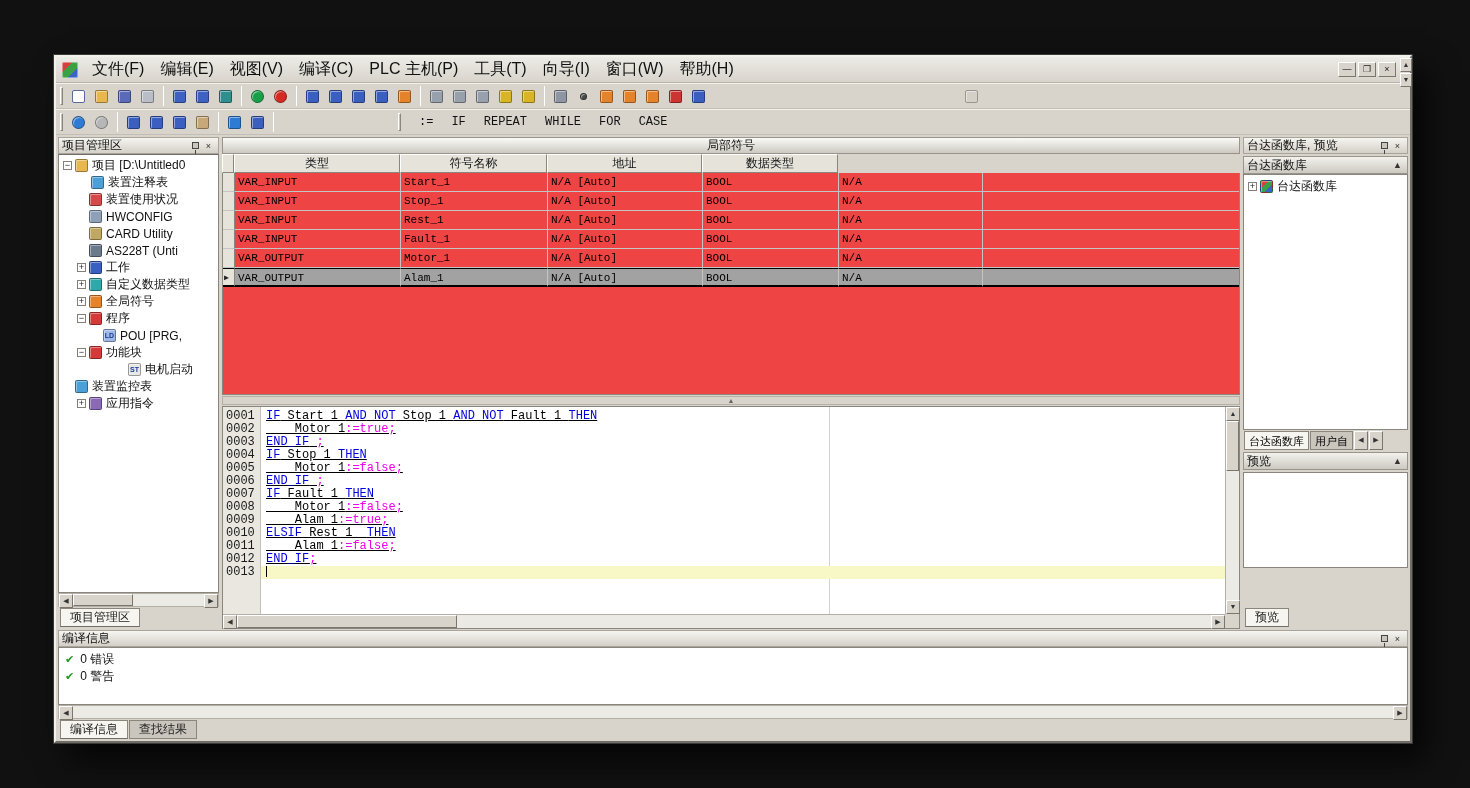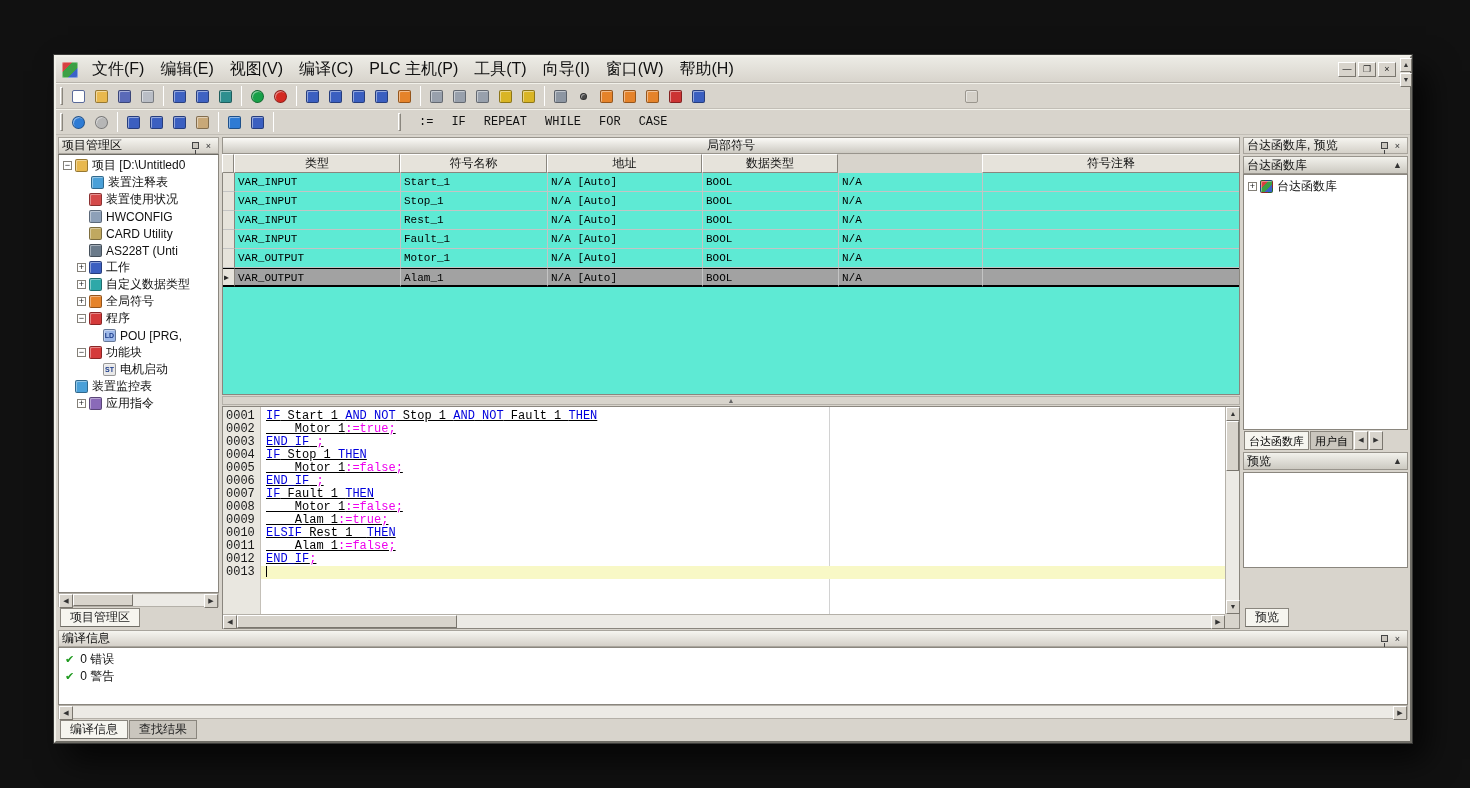--- a/index.html
+++ b/index.html
@@ -80,21 +80,21 @@
   .btab.active { background:#f6f5ef; border-bottom-color:#6f6d66; }
 
   
   .center { flex:1; display:flex; flex-direction:column; min-width:0; min-height:0; }
   .tbl-title { height:17px; flex:0 0 17px; text-align:center; font-size:12px; line-height:15px; color:#111;
     background:linear-gradient(#fbfaf7,#ccc9c1); border:1px solid #98948c; }
   .tbl-head { height:19px; flex:0 0 19px; display:flex; }
   .th { background:#e6e3db; border:1px solid; border-color:#fff #8a867e #8a867e #fff;
     font-size:12px; display:flex; align-items:center; justify-content:center; color:#111; overflow:hidden;}
   .selcol { width:12px; flex:0 0 12px; }
-  .tbl-body { flex:1; background:#5eead4; border:1px solid #8a867e; border-top:none; overflow:hidden; }
+  .tbl-body { flex:1; background:#ef4444; border:1px solid #8a867e; border-top:none; overflow:hidden; }
   .trow { display:flex; height:19px; }
   .cell { font-family:"Liberation Mono",monospace; font-size:11px; padding:3px 3px 0 3px;
     border-right:1px solid #c4c4c4; border-bottom:1px solid #c4c4c4; white-space:nowrap; overflow:hidden; color:#000;}
   .cell.selcol { background:#e6e3db; border-right:1px solid #8a867e; font-size:8px; padding:4px 0 0 1px; color:#222;}
   .trow.selected .cell { background:var(--sel-gray,#a2a2a2); border-top:1px solid #000; border-bottom:2px solid #000; }
   .trow.selected .cell.selcol { background:#e6e3db; }
 
   .splitter { height:9px; flex:0 0 9px; margin:1px 0; background:#d8d4cc; border:1px solid #b4b0a8;
     text-align:center; font-size:7px; line-height:7px; color:#666; }
 
@@ -361,21 +361,21 @@
           <div class="tree-row" style="padding-left: 32px;">
             <span class="exp hidden"></span>
             <span class="ticon" style="background: rgb(157, 184, 232);">LD</span>
             <span class="tlabel">POU [PRG,</span>
           </div>
           <div class="tree-row" style="padding-left: 18px;">
             <span class="exp">−</span>
             <span class="ticon" style="background: rgb(212, 58, 58);"></span>
             <span class="tlabel">功能块</span>
           </div>
-          <div class="tree-row" style="padding-left: 32px;">
+          <div class="tree-row" style="padding-left: 32px; justify-content: center;">
             <span class="exp hidden"></span>
             <span class="ticon" style="background: rgb(232, 232, 232);">ST</span>
             <span class="tlabel">电机启动</span>
           </div>
           <div class="tree-row" style="padding-left: 4px;">
             <span class="exp hidden"></span>
             <span class="ticon" style="background: rgb(74, 160, 216);"></span>
             <span class="tlabel">装置监控表</span>
           </div>
           <div class="tree-row" style="padding-left: 18px;">
@@ -397,21 +397,20 @@
 
     <div class="center">
       <div class="tbl-title">局部符号</div>
       <div class="tbl-head" id="tblhead">
           <span class="th selcol"></span>
           <span class="th" style="width: 166px; flex: 0 0 166px;">类型</span>
           <span class="th" style="width: 147px; flex: 0 0 147px;">符号名称</span>
           <span class="th" style="width: 155px; flex: 0 0 155px;">地址</span>
           <span class="th" style="width: 136px; flex: 0 0 136px;">数据类型</span>
           <span class="th" style="width: 144px; flex: 0 0 144px; margin-top: 24px;">初始值(下载时生效)</span>
-          <span class="th" style="flex: 1 1 0%;">符号注释</span>
         </div>
       <div class="tbl-body" id="tblbody">
           <div class="trow">
             <span class="cell selcol"></span>
             <span class="cell" style="width: 166px; flex: 0 0 166px;">VAR_INPUT</span>
             <span class="cell" style="width: 147px; flex: 0 0 147px;">Start_1</span>
             <span class="cell" style="width: 155px; flex: 0 0 155px;">N/A [Auto]</span>
             <span class="cell" style="width: 136px; flex: 0 0 136px;">BOOL</span>
             <span class="cell" style="width: 144px; flex: 0 0 144px;">N/A</span>
             <span class="cell" style="flex: 1 1 0%; border-right: none;"></span>

